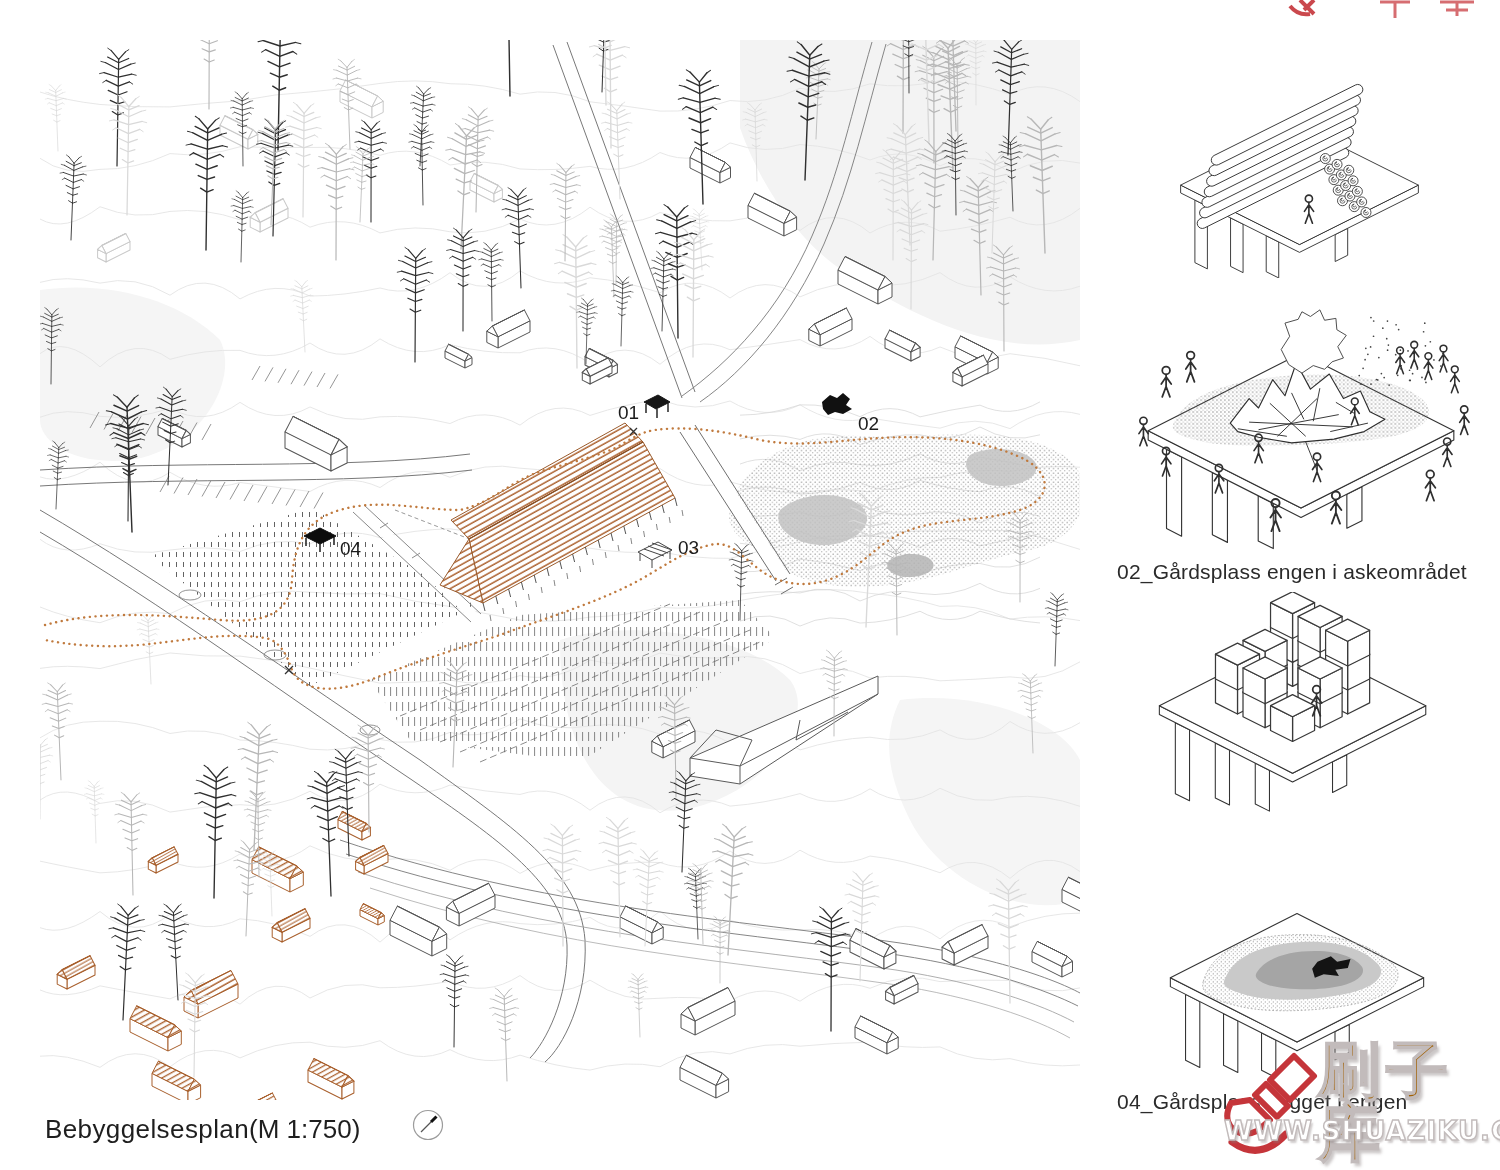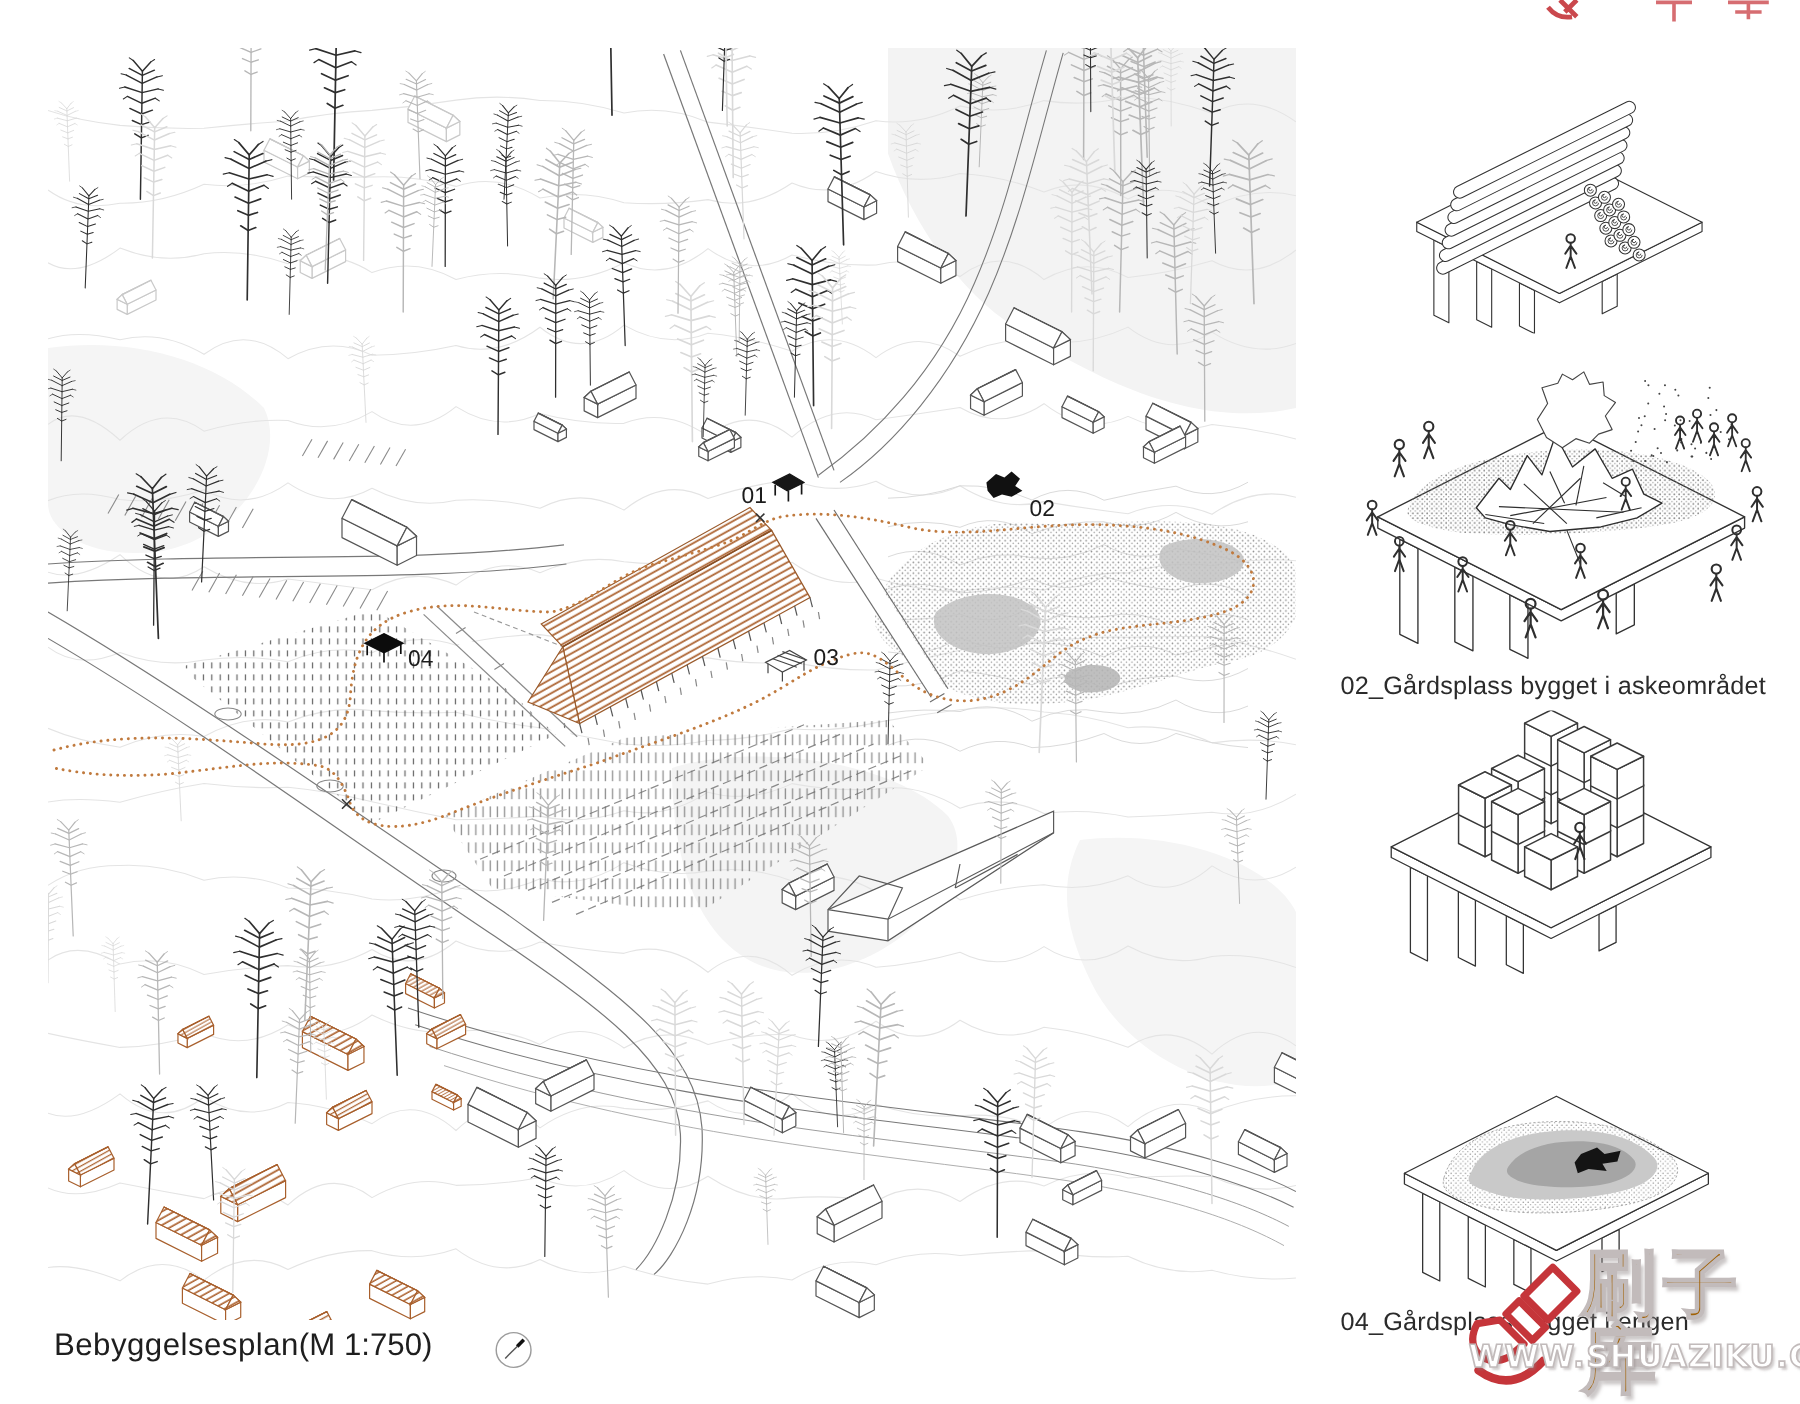--- a/index.html
+++ b/index.html
@@ -4,21 +4,21 @@
 <style>
   html,body{margin:0;padding:0}
   body{width:1500px;height:1170px;background:#fff;position:relative;overflow:hidden;
        font-family:"Liberation Sans",sans-serif;color:#222}
   #board{position:absolute;inset:0}
   svg{display:block}
   .tdark{color:#2f2f2f}
   .tlight{color:#b7b7b7}
   .txlight{color:#d9d9d9}
   #plan{position:absolute;left:40px;top:40px;width:1040px;height:1060px}
-  #footer{position:absolute;left:45px;top:1105px;height:40px;display:flex;align-items:flex-start}
+  #footer{position:absolute;left:45px;top:1105px;height:40px;display:flex;align-items:flex-end}
   #plan-title{font-size:26px;letter-spacing:.4px;color:#1e1e1e}
   #plan-scale{font-size:26px;color:#1e1e1e;}
   #north{margin-left:48px}
   #legend{position:absolute;left:1117px;top:40px;width:370px;height:1100px}
   .vig{position:absolute}
   .caption{position:absolute;font-size:21px;color:#2b2b2b;letter-spacing:.2px;white-space:nowrap}
   .marker-label{font-size:19px;fill:#1c1c1c;font-family:"Liberation Sans",sans-serif}
   #watermark{position:absolute;left:1222px;top:1044px;width:272px;height:120px;z-index:5}
   #wm-logo{position:absolute;left:96px;top:-4px;font-size:62px;font-weight:bold;line-height:1;
            font-family:"DejaVu Sans",sans-serif;color:#a16207;letter-spacing:6px;
@@ -861,21 +861,21 @@
         <use href="#person" class="tdark" transform="translate(368,130) scale(1.6)"></use>
         <use href="#person" class="tdark" transform="translate(350,164) scale(1.6)"></use>
         <use href="#person" class="tdark" transform="translate(332,200) scale(1.7)"></use>
         <use href="#person" class="tdark" transform="translate(168,232) scale(1.8)"></use>
         <use href="#person" class="tdark" transform="translate(232,224) scale(1.8)"></use>
         <use href="#person" class="tdark" transform="translate(150,160) scale(1.6)"></use>
         <use href="#person" class="tdark" transform="translate(252,120) scale(1.5)"></use>
         <use href="#person" class="tdark" transform="translate(212,180) scale(1.6)"></use>
         <path d="M252,112 L232,100 M212,172 L200,142" stroke="#333" stroke-width="1" fill="none"></path>
       </svg>
-    <div class="caption" style="left:0;top:520px">02_Gårdsplass bygget i askeområdet</div>
+    <div class="caption" style="left:0;top:520px">02_Gårdsplass engen i askeområdet</div>
 
     <svg id="v3" class="vig" style="left:15px;top:552px" width="330" height="238" viewBox="0 0 370 268">
         <g fill="#fff" stroke="#333" stroke-width="1.2" stroke-linejoin="round">
           <polygon points="48,147.12 64,155.12 64,235.12 48,227.12"></polygon>
           <polygon points="93,169.92 109,177.92 109,239.92 93,231.92"></polygon>
           <polygon points="138,192.72 154,200.72 154,246.72 138,238.72"></polygon>
           <polygon points="225,191.2 241,183.2 241,217.7 225,225.7"></polygon>
           <polygon points="30,128 180,204 330,128 330,138 180,214 30,138"></polygon>
           <polygon points="180,52 330,128 180,204 30,128"></polygon>
         </g>

